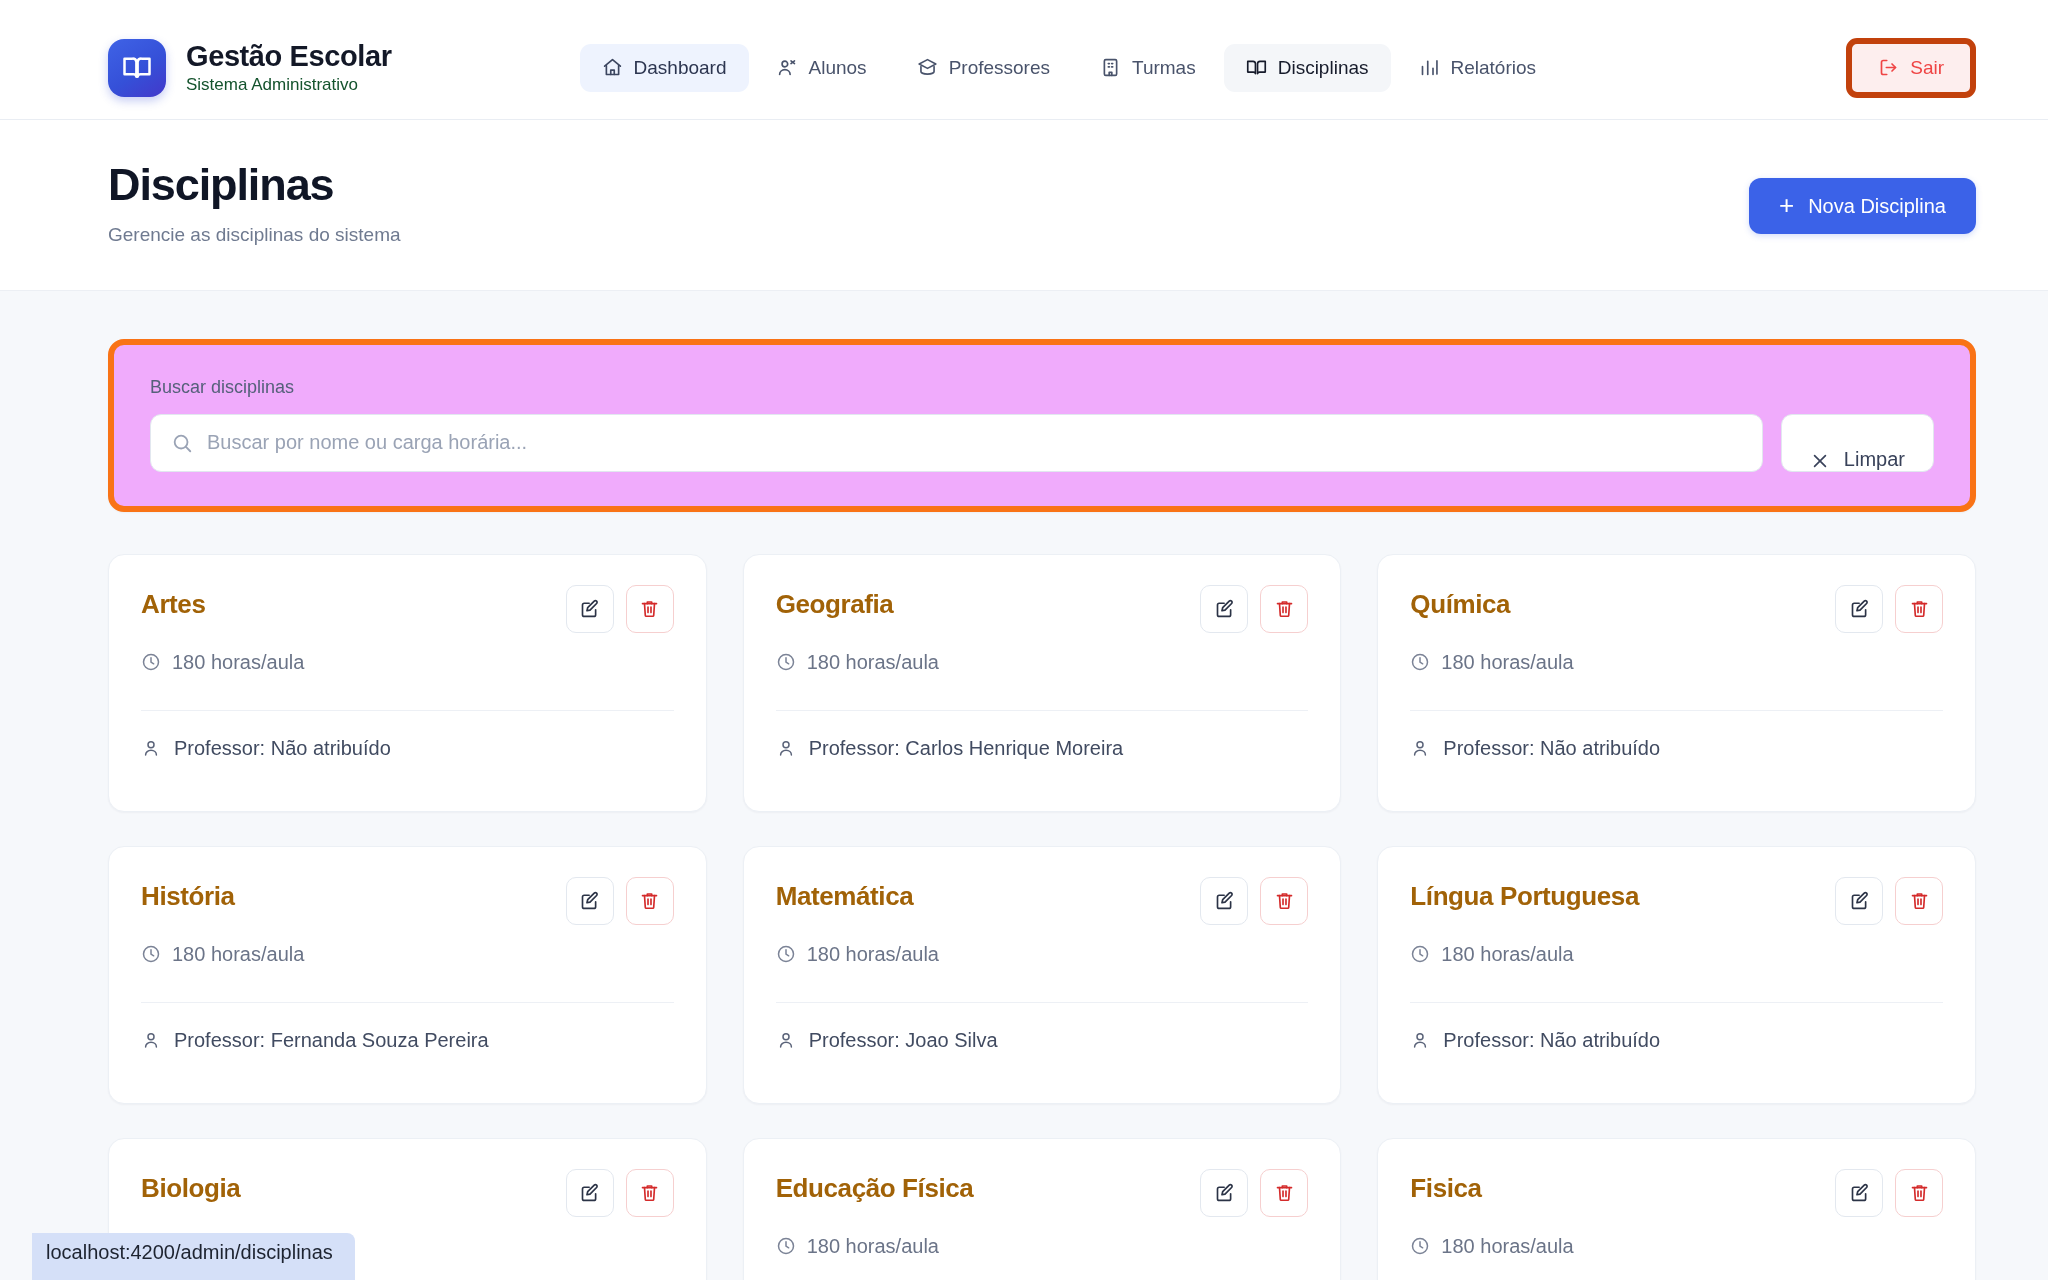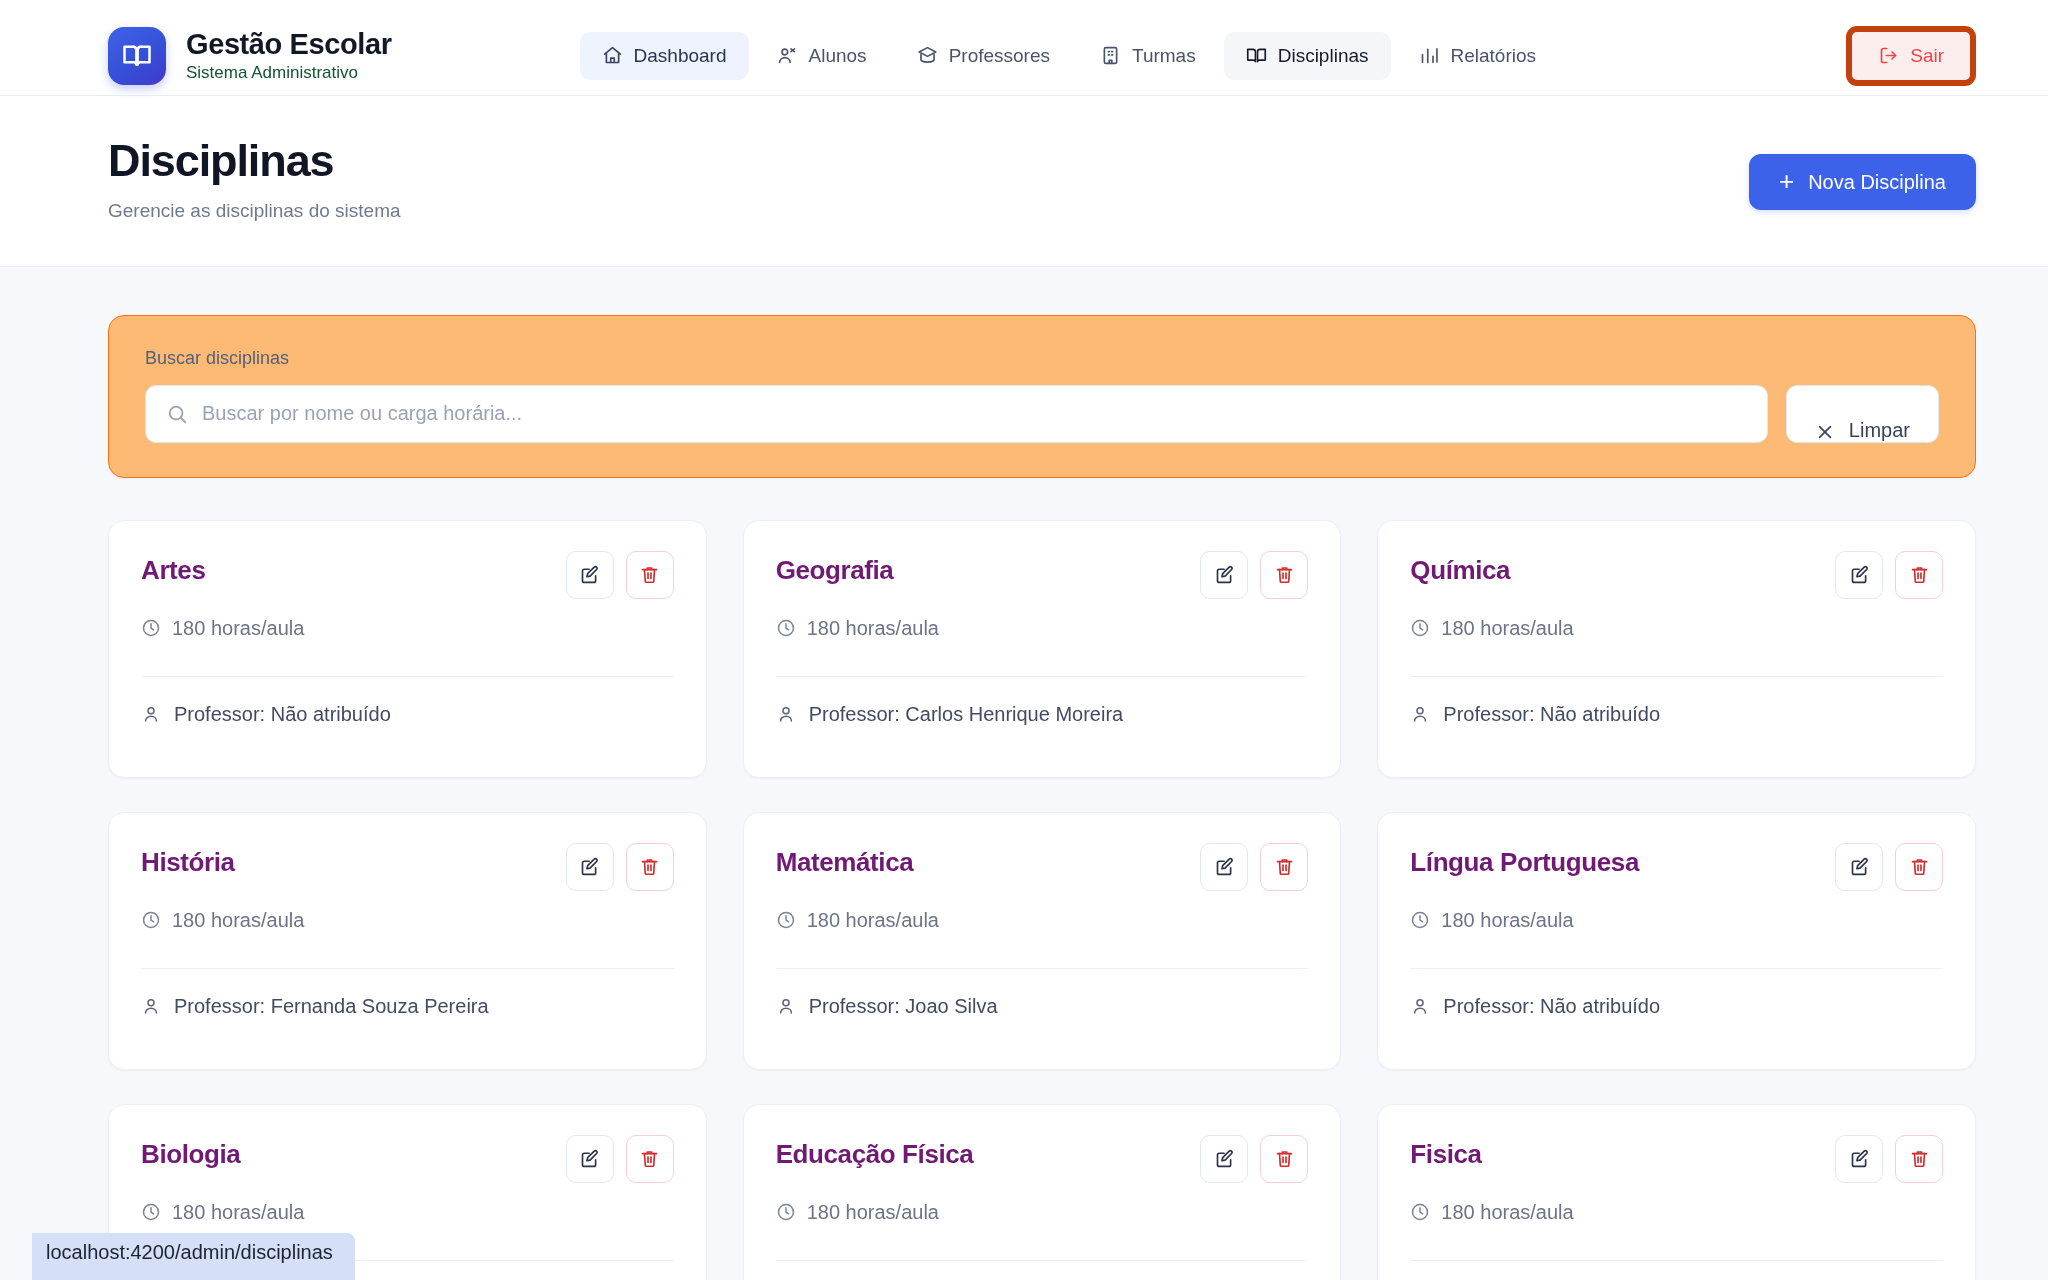--- a/index.html
+++ b/index.html
@@ -13,21 +13,21 @@
 
   body {
     font-family: "Liberation Sans", sans-serif;
     background: #f6f8fb;
     color: #1e2433;
     -webkit-font-smoothing: antialiased;
   }
 
   
   .topbar {
-    height: 96px;
+    height: 120px;
     background: #ffffff;
     border-bottom: 1px solid #e9edf3;
     display: flex;
     align-items: center;
     padding: 16px 72px 0 108px;
     position: relative;
     z-index: 5;
   }
 
   .brand {
@@ -151,22 +151,22 @@
     margin-top: -2px;
   }
 
   
   .content {
     padding: 48px 72px 0 108px;
   }
 
   
   .search-card {
-    background: #fdba74;
-    border: 1px solid #f97316;
+    background: #f0abfc;
+    border: 6px solid #f97316;
     border-radius: 16px;
     padding: 32px 36px 34px 36px;
     box-shadow: 0 1px 2px rgba(16,24,40,.04);
   }
   .search-label {
     font-size: 18px;
     color: #55607a;
     margin-bottom: 16px;
   }
   .search-row { display: flex; gap: 18px; align-items: stretch; }
@@ -234,21 +234,21 @@
     display: flex;
     align-items: flex-start;
     justify-content: space-between;
     gap: 12px;
   }
 
   .card-title {
     font-size: 26px;
     font-weight: 700;
     letter-spacing: -.4px;
-    color: #701a75;
+    color: #a16207;
     line-height: 1.2;
     padding-top: 4px;
   }
 
   .card-actions { display: flex; gap: 12px; flex: 0 0 auto; }
 
   .icon-btn {
     width: 48px;
     height: 48px;
     border-radius: 10px;

